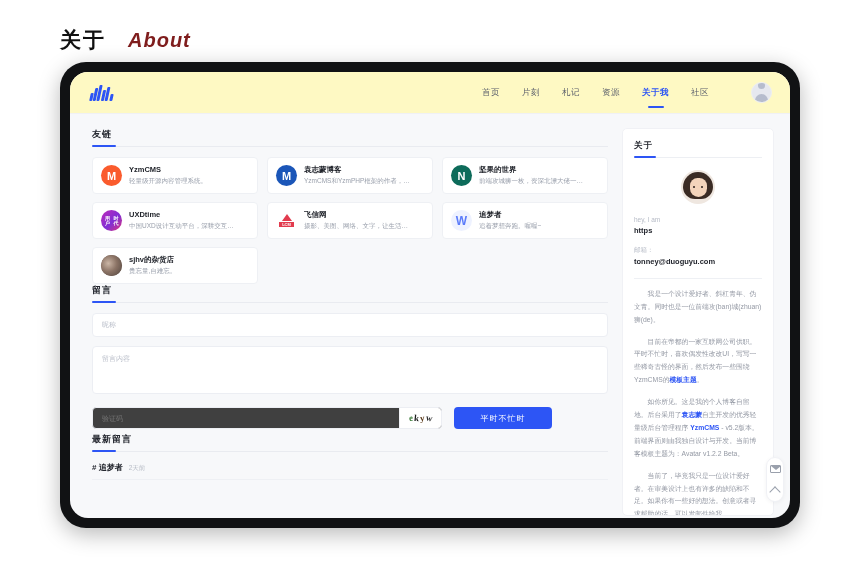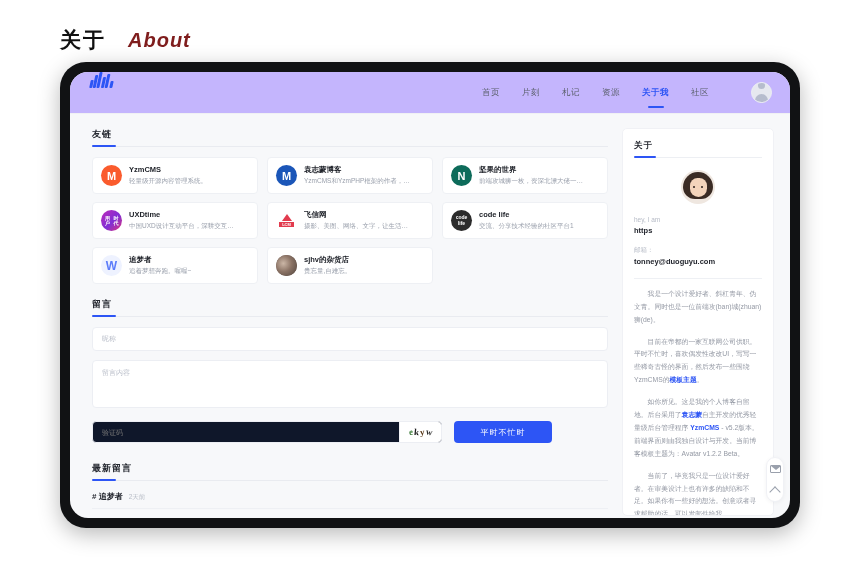--- a/index.html
+++ b/index.html
@@ -39,22 +39,22 @@
     position: relative;
     width: 100%; height: 100%;
     background: #f7f8fa;
     border-radius: 18px;
     overflow: hidden;
   }
 
   
   .navbar {
     height: 42px;
-    background: #c4b5fd;
-    display: flex; 
+    background: #fef9c3;
+    display: flex; align-items: center;
     padding: 0 18px 0 18px;
     border-bottom: 1px solid #f0f1f4;
     position: relative;
   }
   .logo { display: flex; align-items: flex-end; gap: 1.5px; height: 16px; padding-left: 2px; }
   .logo i {
     display: block; width: 2.5px; background: #2d55f5;
     transform: skewX(-12deg); border-radius: 1px;
   }
   .logo i:nth-child(1){ height: 8px; }
@@ -173,41 +173,41 @@
   .ic-fx { background: #ffffff; color: #e03b4e; font-size: 5.5px; font-weight: 700; }
   .ic-fx .bar { display:block; width: 15px; height: 5px; background:#e23b4e; color:#fff; font-size:4px; line-height:5px; text-align:center; margin-top:1px;}
   .ic-fx .tri { display:block; width:0;height:0;border-left:5px solid transparent;border-right:5px solid transparent;border-bottom:7px solid #e23b4e; margin: 0 auto;}
   .ic-code { background: #2b2b2b; font-size: 5px; line-height: 1.05; text-align: center; font-weight: 700; }
   .ic-dream { background: #eef2ff; color: #5c7cfa; font-size: 12px; font-weight: 700; }
   .ic-sjhv { background: #6e5a52; }
   .ic-sjhv .blob { position:absolute; width:21px;height:21px; background:
      radial-gradient(circle at 35% 40%, #cbb6a6 0%, #8b7365 45%, #4e423c 100%); }
 
   
-  .form-wrap { margin-top: 14px; }
+  .form-wrap { margin-top: 0; }
   .fld {
     width: 100%;
     border: 1px solid #eceef3;
     border-radius: 4px;
     background: #fff;
     font-size: 7px; color: #b9bec9;
     font-family: Liberation Mono, monospace;
     padding: 7px 9px;
     outline: none;
   }
   .fld::placeholder { color: #b9bec9; }
   .fld.nick { height: 24px; margin-bottom: 9px; }
   .fld.msg { height: 48px; resize: none; line-height: 1.6; }
   .row-captcha {
     display: flex; align-items: stretch; gap: 0;
     margin-top: 9px;
   }
   .captcha-box {
     flex: 1 1 auto; display: flex; align-items: center;
-    border: 1px solid #eceef3; border-radius: 4px; background: #0f172a;
+    border: 1px solid #eceef3; border-radius: 4px; background: #404040;
     height: 22px; overflow: hidden; max-width: 350px;
   }
   .captcha-box input {
     flex: 1 1 auto; border: 0; outline: none; height: 100%;
     padding: 0 9px; font-size: 7px; color: #b9bec9; font-family: inherit;
     background: transparent;
   }
   .captcha-img {
     width: 42px; height: 20px; flex: 0 0 42px;
     border-left: 1px solid #f1f2f6;
@@ -224,21 +224,21 @@
     margin-left: 12px;
     flex: 0 0 auto;
     min-width: 98px; height: 22px;
     background: #2d55f5; color: #fff;
     border: 0; border-radius: 4px;
     font-size: 8px; font-family: inherit; letter-spacing: 1px;
     cursor: pointer;
   }
 
   
-  .latest { margin-top: 19px; }
+  .latest { margin-top: 4px; }
   .msg-item { display: flex; align-items: baseline; gap: 6px; padding-bottom: 6px; }
   .msg-user { font-size: 8px; font-weight: 700; color: #23262e; text-align: right; }
   .msg-time { font-size: 6.5px; color: #b5bac4; }
   .msg-rule { height: 1px; background: #eef0f4; }
 
   
   .side-card {
     background: #fff;
     border: 1px solid #f0f1f5;
     border-radius: 5px;
@@ -390,27 +390,20 @@
                 <span class="tri"></span>
                 <span class="bar">LCM</span>
               </div>
             </div>
             <div class="link-txt">
               <div class="link-name">飞信网</div>
               <div class="link-desc">摄影、美图、网络、文字，让生活…</div>
             </div>
           </div>
 
-          <div class="link-card">
-            <div class="link-ico ic-code">code<br>life</div>
-            <div class="link-txt">
-              <div class="link-name">code life</div>
-              <div class="link-desc">交流、分享技术经验的社区平台1</div>
-            </div>
-          </div>
 
           <div class="link-card">
             <div class="link-ico ic-dream">W</div>
             <div class="link-txt">
               <div class="link-name">追梦者</div>
               <div class="link-desc">追着梦想奔跑。喔喔~</div>
             </div>
           </div>
 
           <div class="link-card">

